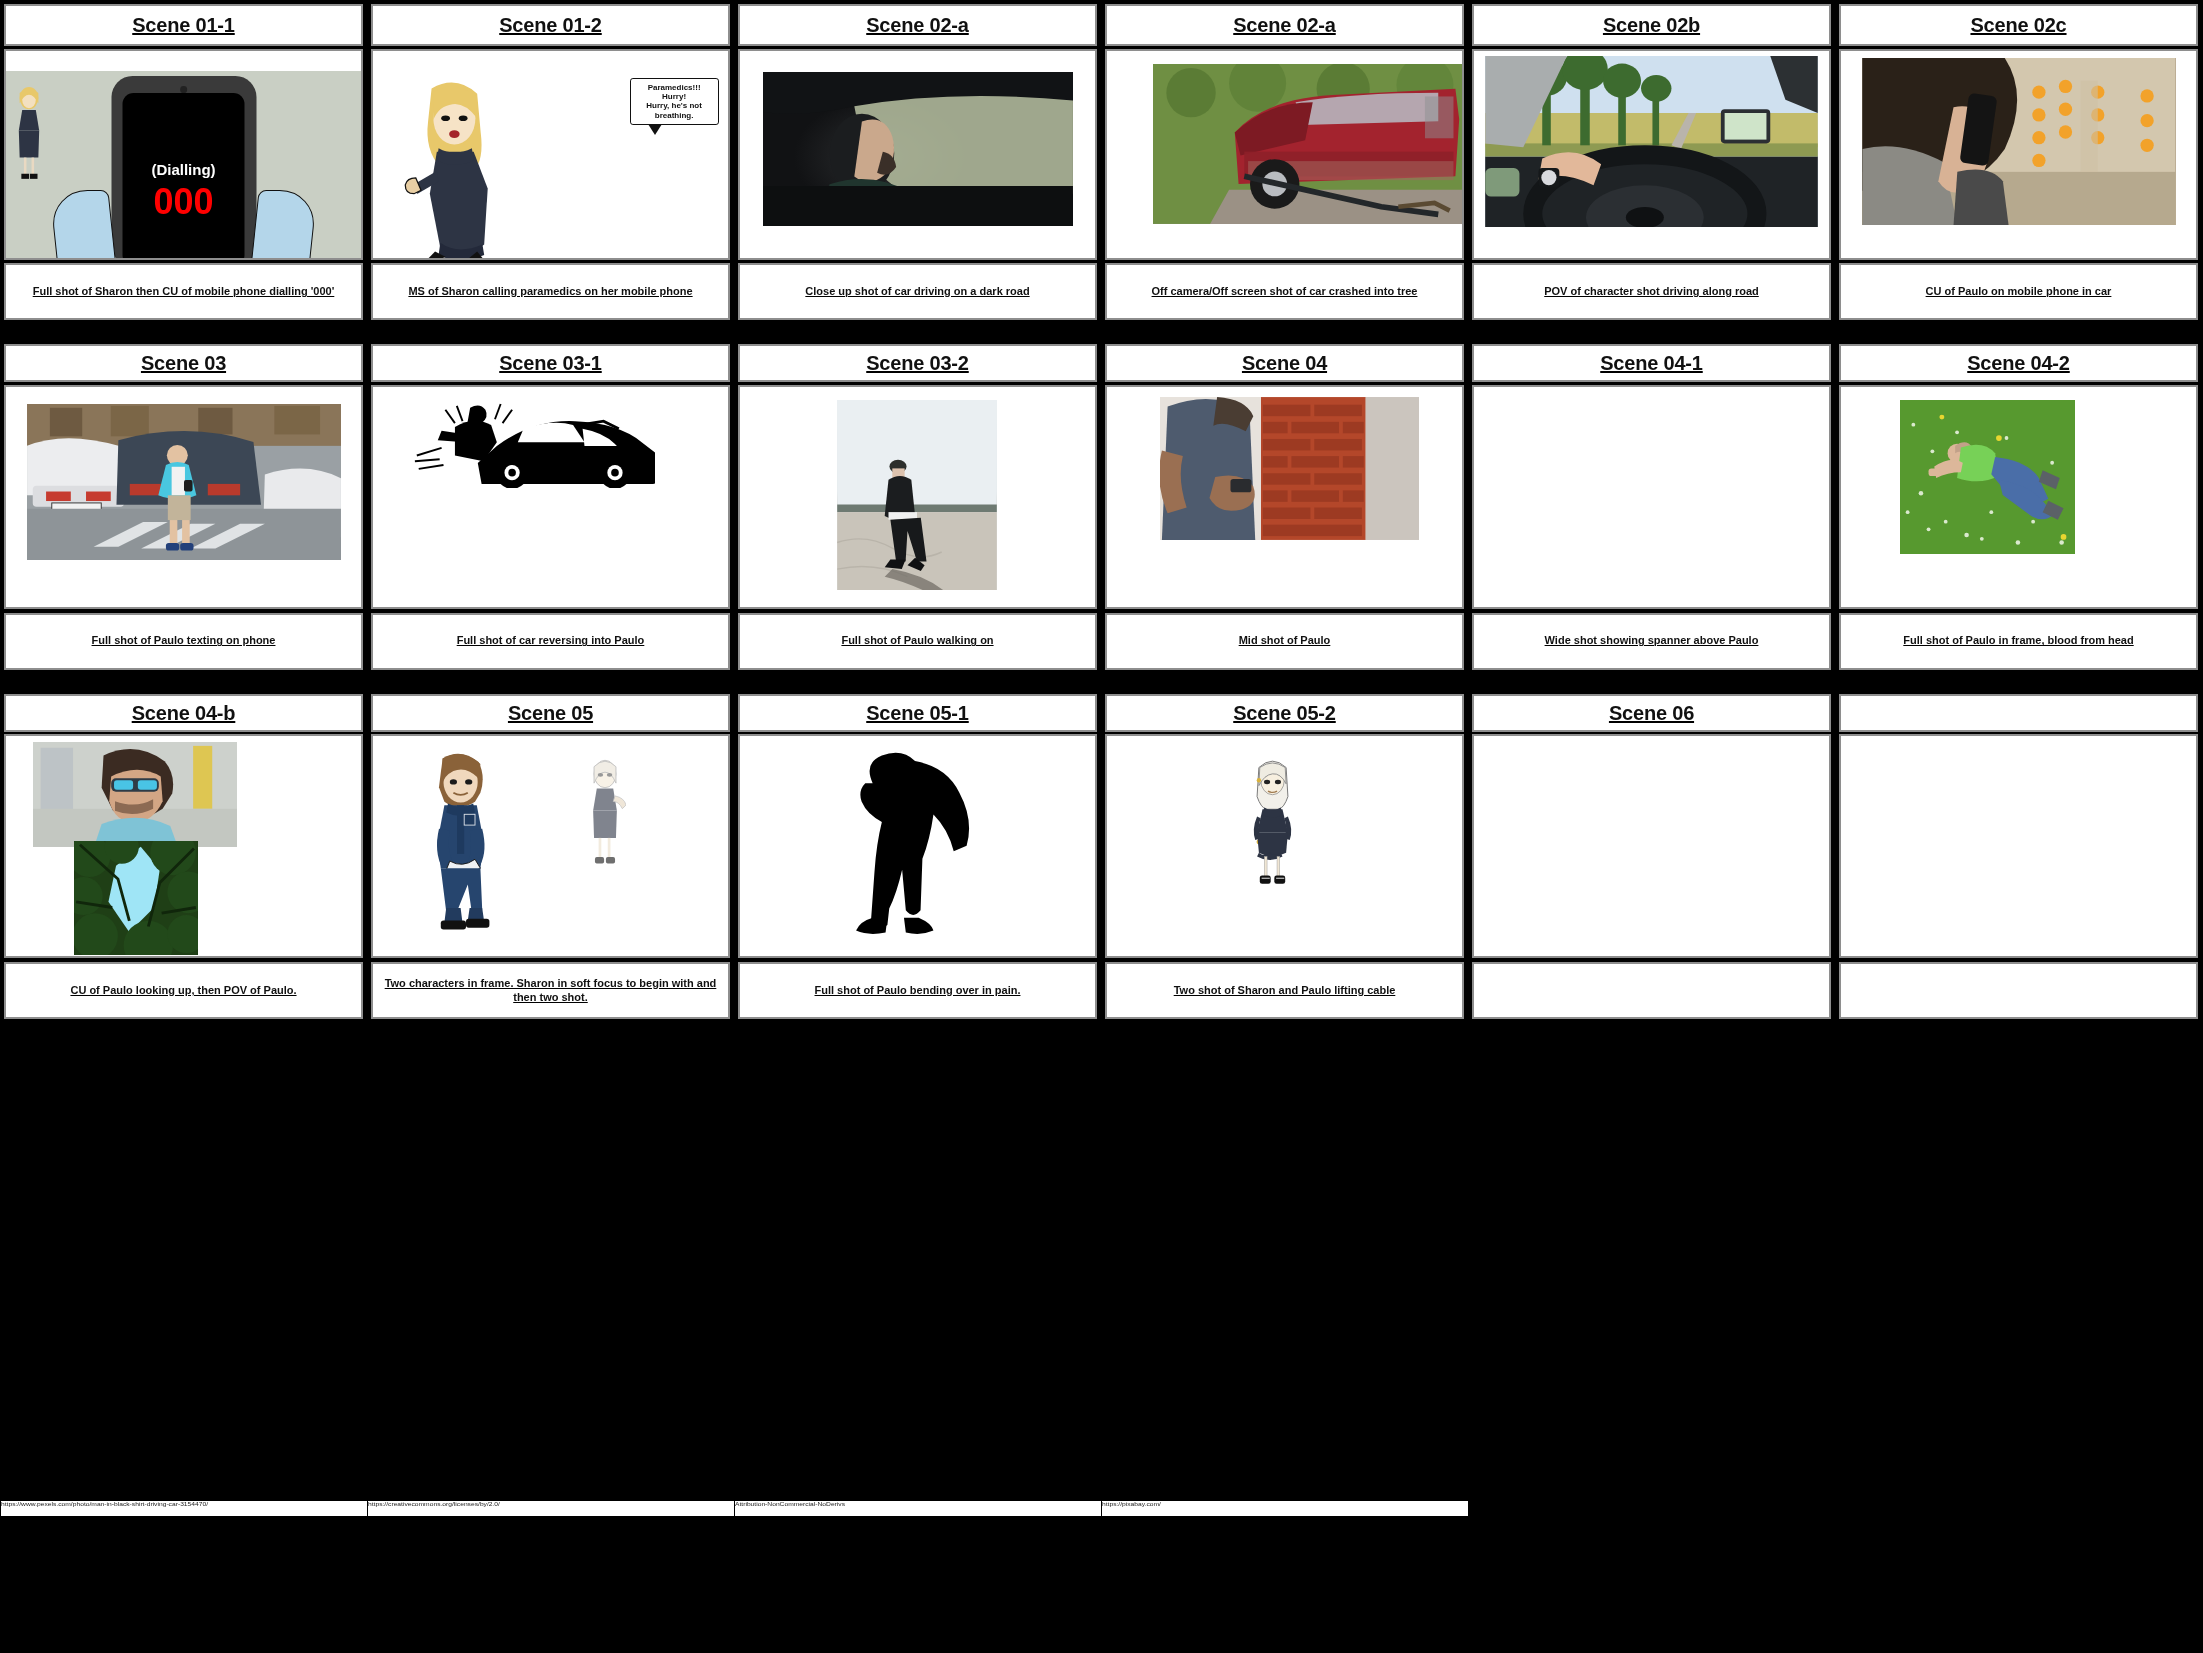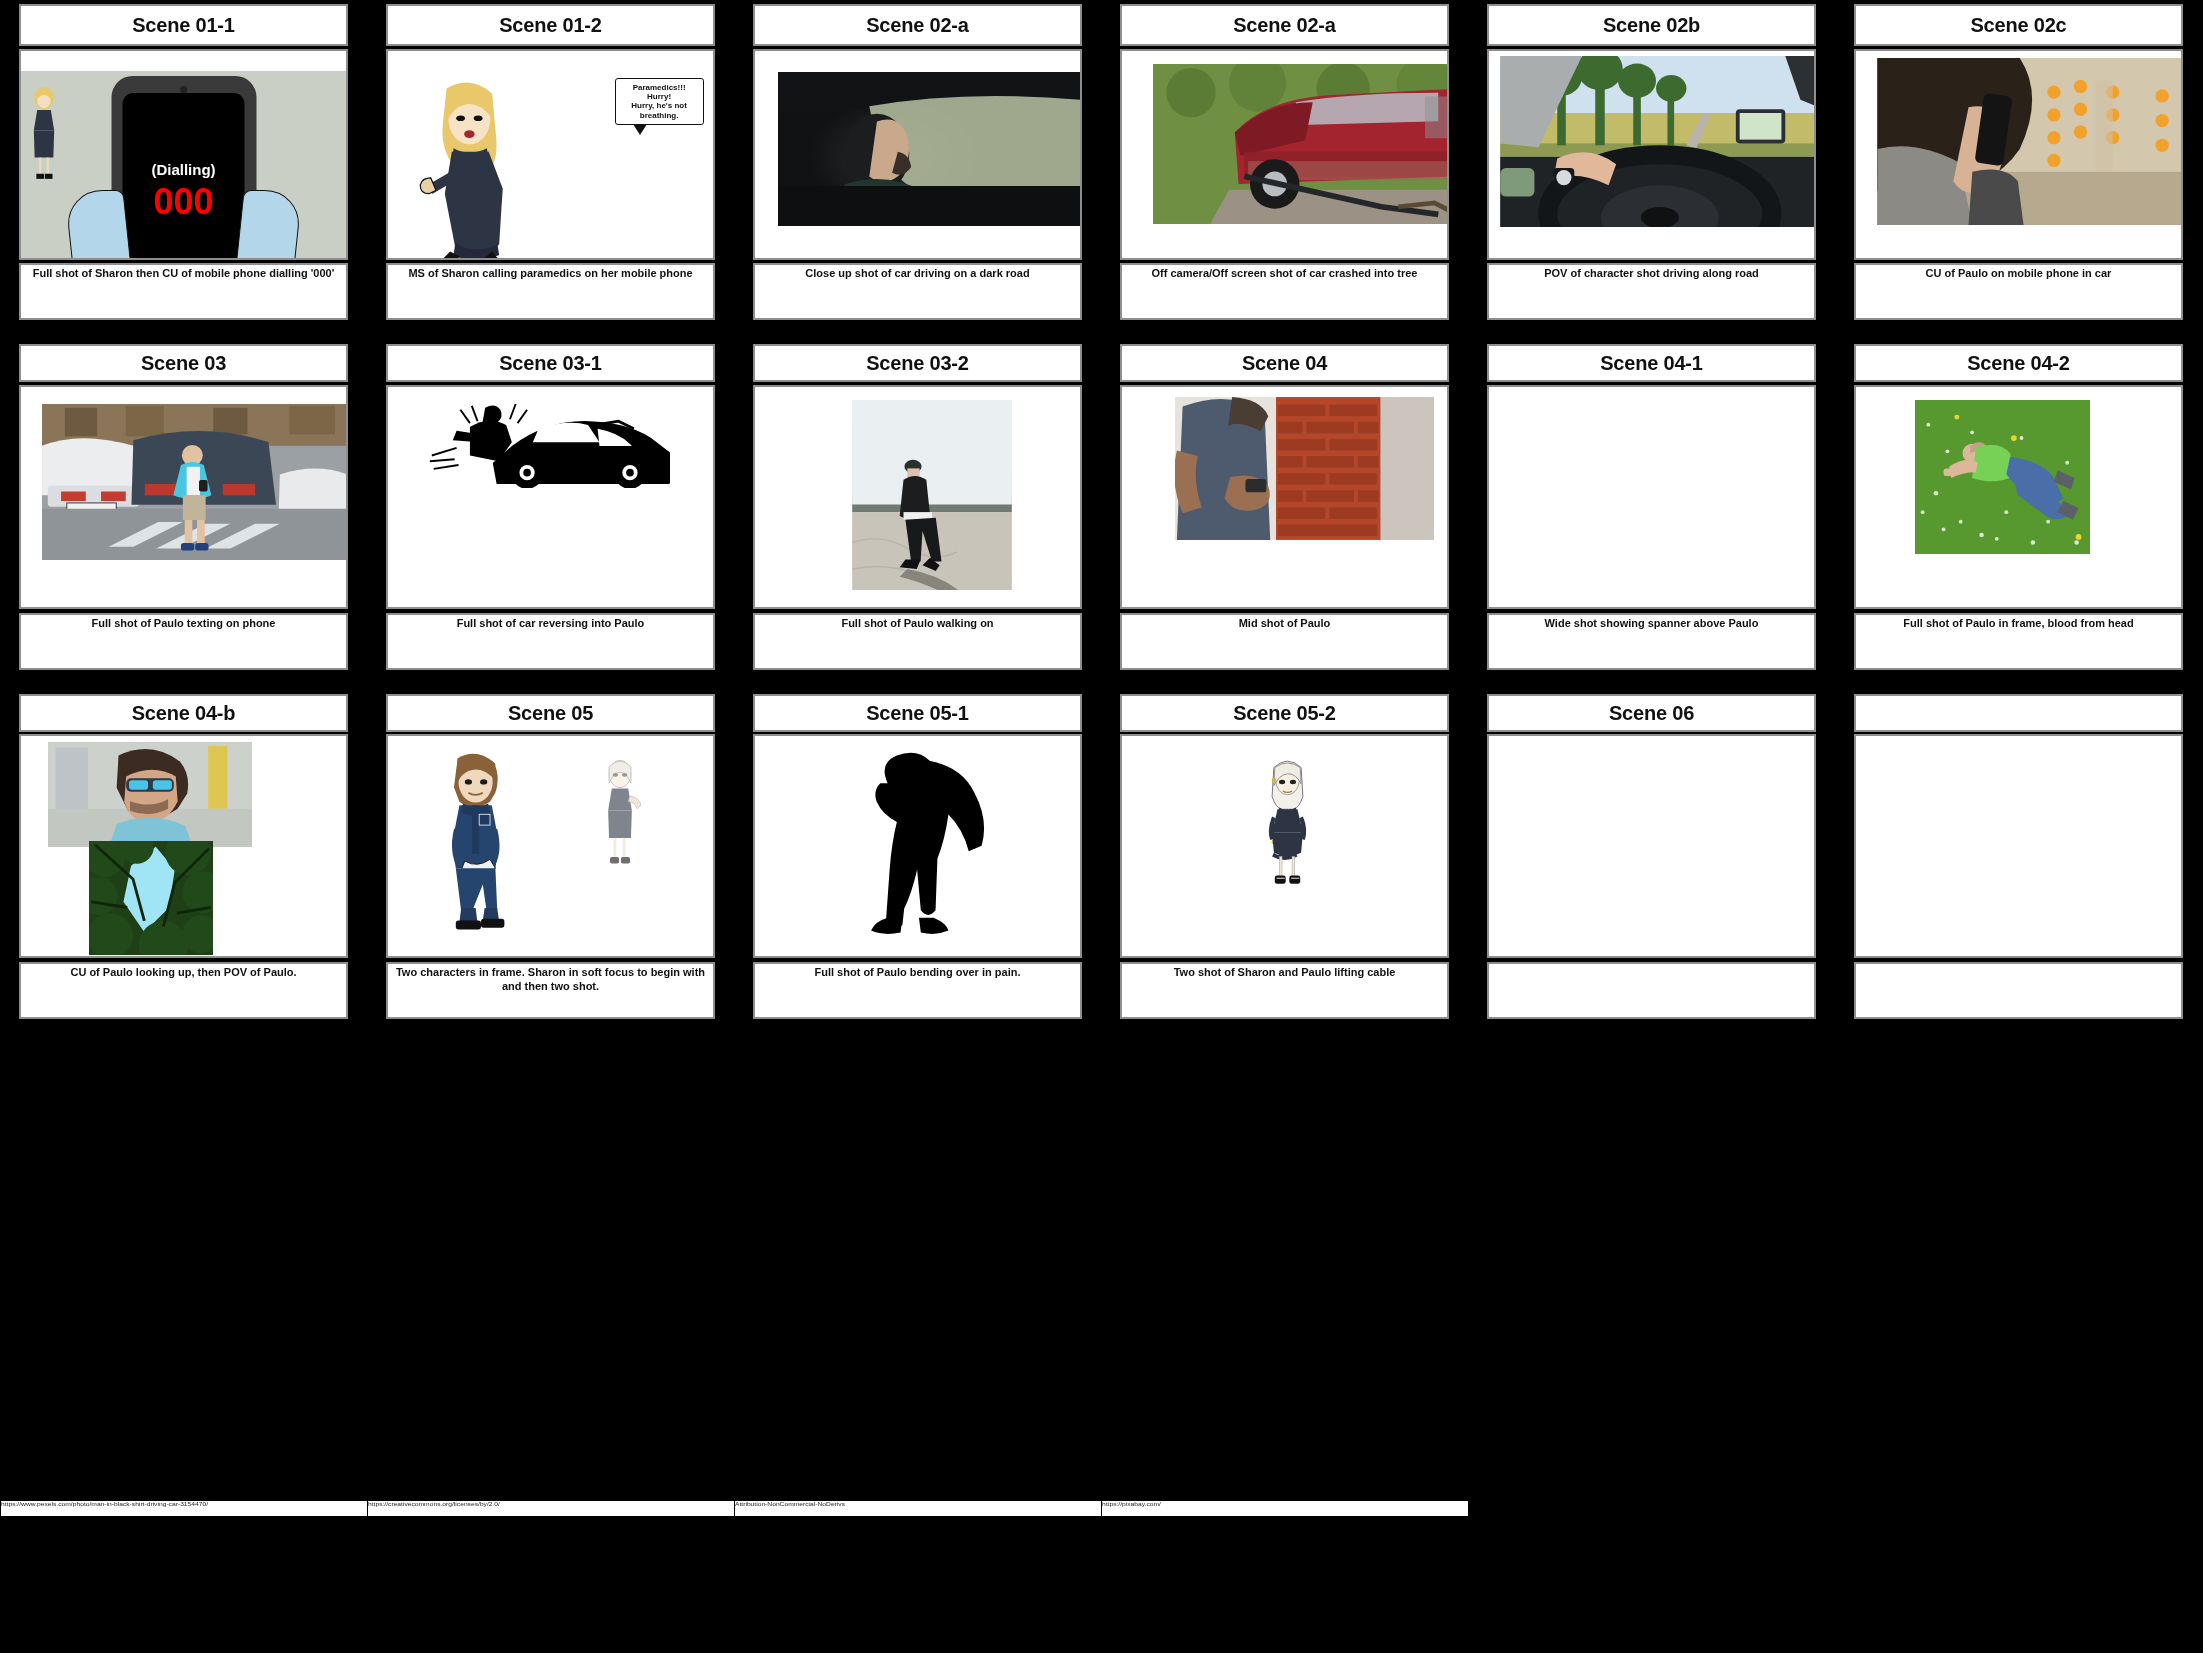--- a/index.html
+++ b/index.html
@@ -12,21 +12,22 @@
   }
   .board { width: 2204px; height: 1654px; background:#000; position: relative; }
 
   .row { display: flex; width: 2204px; background:#000; }
   .row-gap { height: 17px; background: #000; width:100%; }
 
   .cell {
     width: 367px;
     display: flex; flex-direction: column;
     background: #000;
-    padding: 0 17px;
+    padding: 0 2px;
+    text-decoration: underline;
   }
 
   
   .title-bar {
     height: 42px;
     border: 2.9px solid #8e8e8e;
     background: #ffffff;
     display: flex; align-items: center; justify-content: center;
     margin: 3.8px 1.9px 0 1.9px;
   }
@@ -55,21 +56,21 @@
     position: relative;
     display:flex; align-items:flex-start; justify-content:center;margin-top:20px;
   }
 
   
   .caption-panel {
     border: 2.9px solid #8e8e8e;
     background: #ffffff;
     margin: 3.8px 1.9px 2.9px 1.9px;
     height: 57px;
-    display:flex; align-items:flex-start; justify-content:center;
+    display:flex; align-items:center; justify-content:center;
     padding: 1.9px 5.7px;
   }
   .caption-text {
     font-size: 11px;
     font-weight: 700;
     color: #111;
     text-align:center;
     line-height: 1.25;
   }
 

